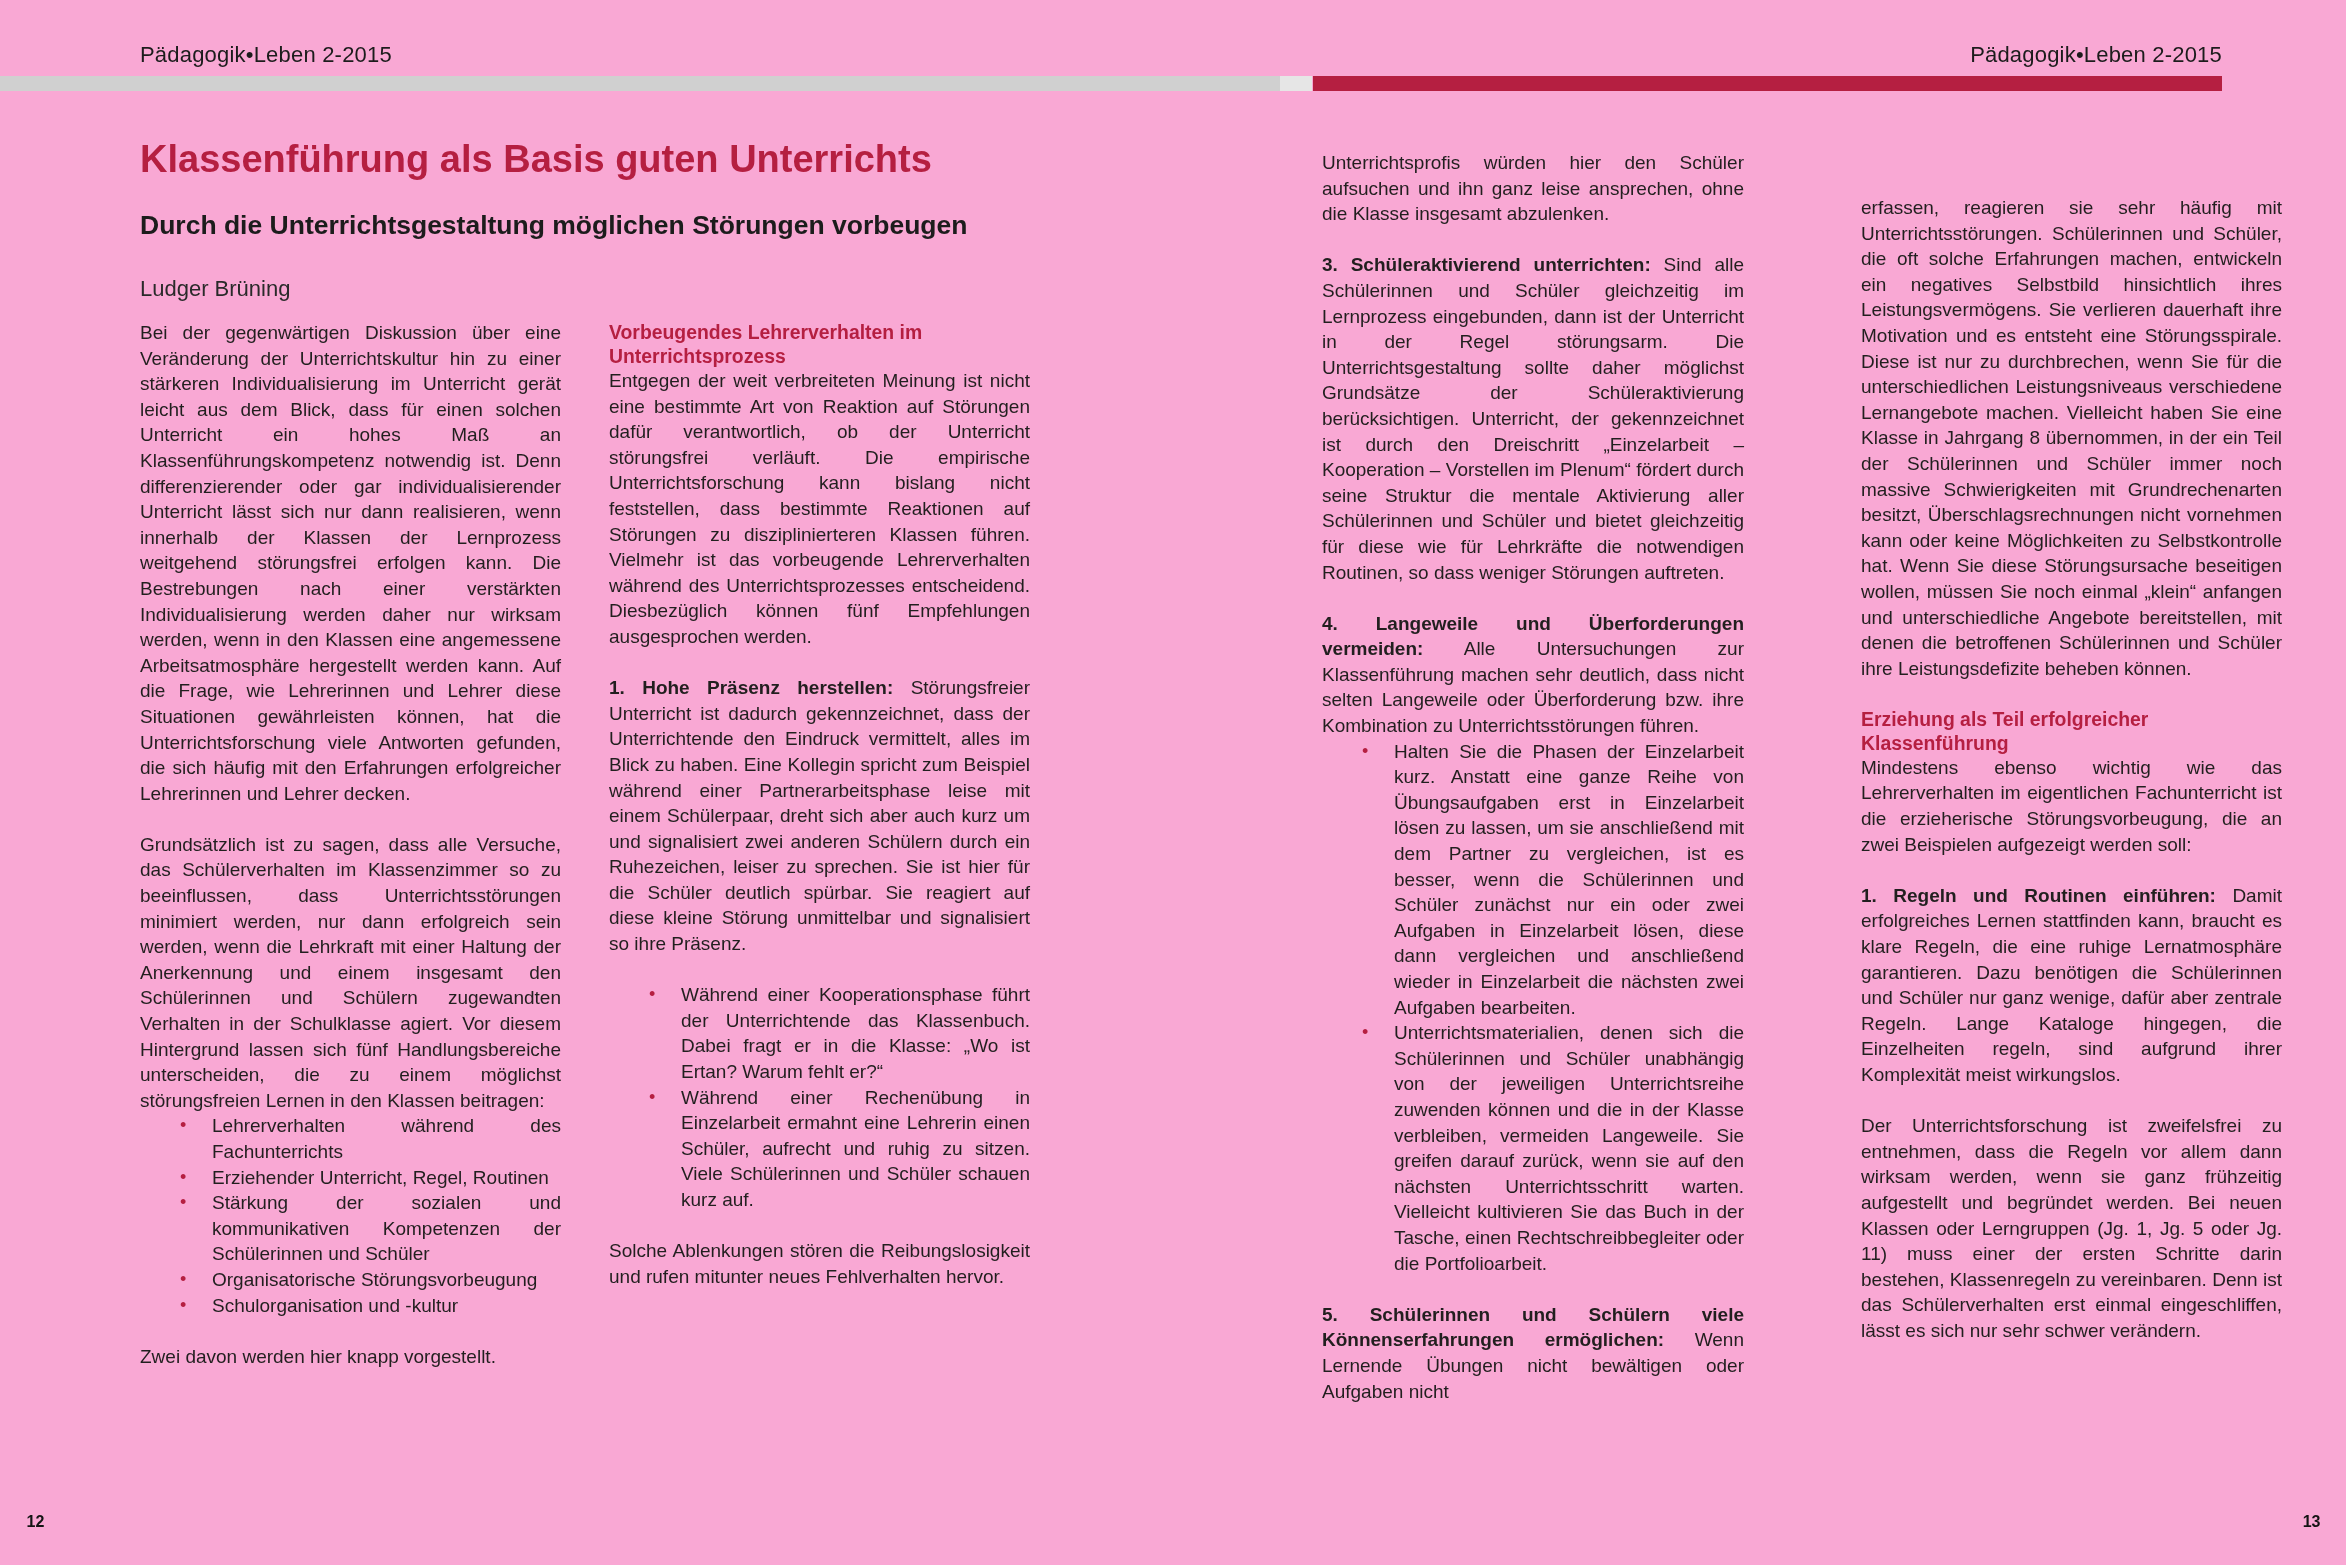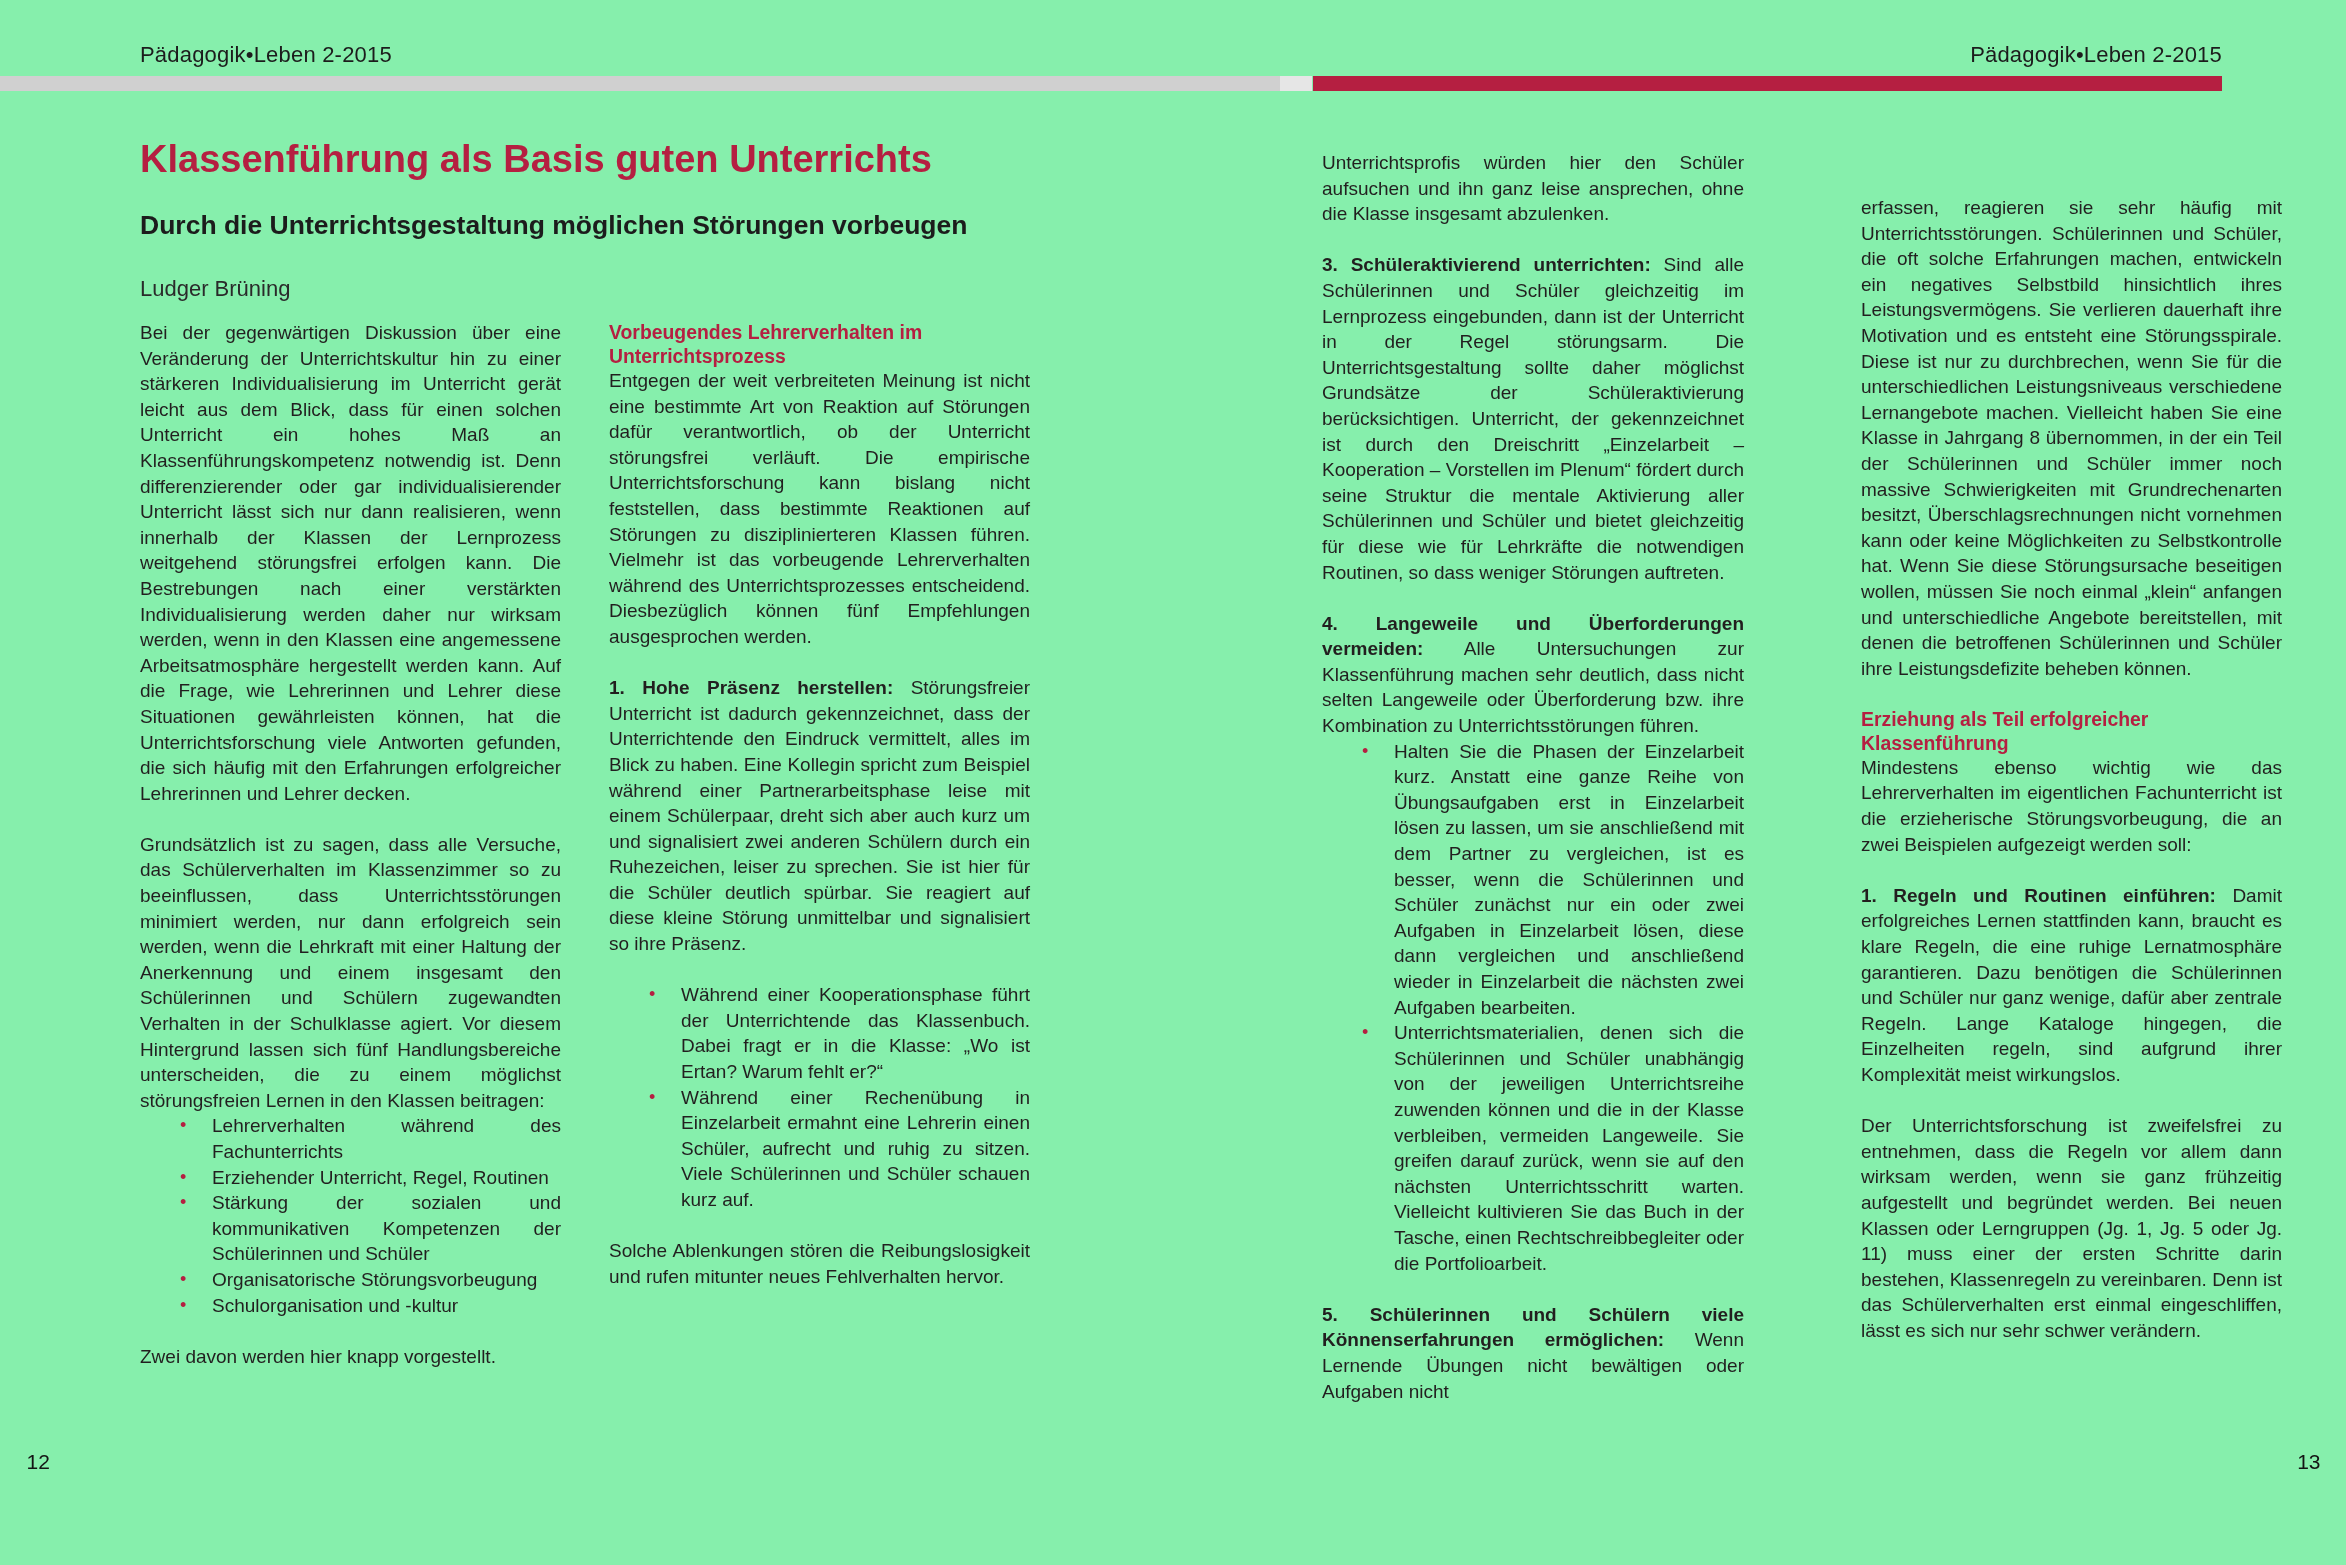--- a/index.html
+++ b/index.html
@@ -7,21 +7,21 @@
     --accent:#b51f41;
     --bar_gray:#d0d0d0;
     --bar_light:#e6e6e6;
     --ink:#221f1f;
   }
   *{box-sizing:border-box;}
   html,body{margin:0;padding:0;background:#ffffff;}
   .page{
     position:relative;
     width:2347px;height:1565px;
-    background:#86efac;
+    background:#f9a8d4;
     color:var(--ink);
     font-family:"Liberation Sans", sans-serif;
     overflow:hidden;
   }
   .header-text{
     position:absolute;top:42px;
     font-size:22px;line-height:26.5px;color:#1c1c1c;letter-spacing:0.2px;
   }
   .header-left{left:140px;}
   .header-right{left:1322px;width:900px;text-align:right;}
@@ -60,22 +60,22 @@
     list-style:none;margin:0 0 25.6px;padding:0 0 0 72px;
   }
   .bullets li{position:relative;margin:0;}
   .bullets li::before{
     content:"\2022";
     position:absolute;left:-32px;top:0;
     color:var(--accent);font-size:18px;
   }
   .runin{font-weight:bold;}
   .pagenum{
-    position:absolute;top:1448px;
-    font-size:21px;line-height:28px;font-weight:normal;color:#141414;
+    position:absolute;top:1508px;
+    font-size:16px;line-height:28px;font-weight:bold;color:#141414;
   }
   .pagenum-left{left:26.5px;}
   .pagenum-right{right:26.5px;text-align:right;}
 </style>
 </head>
 <body>
 
 <div class="page">
 
   <div class="header-text header-left">Pädagogik•Leben 2-2015</div>

